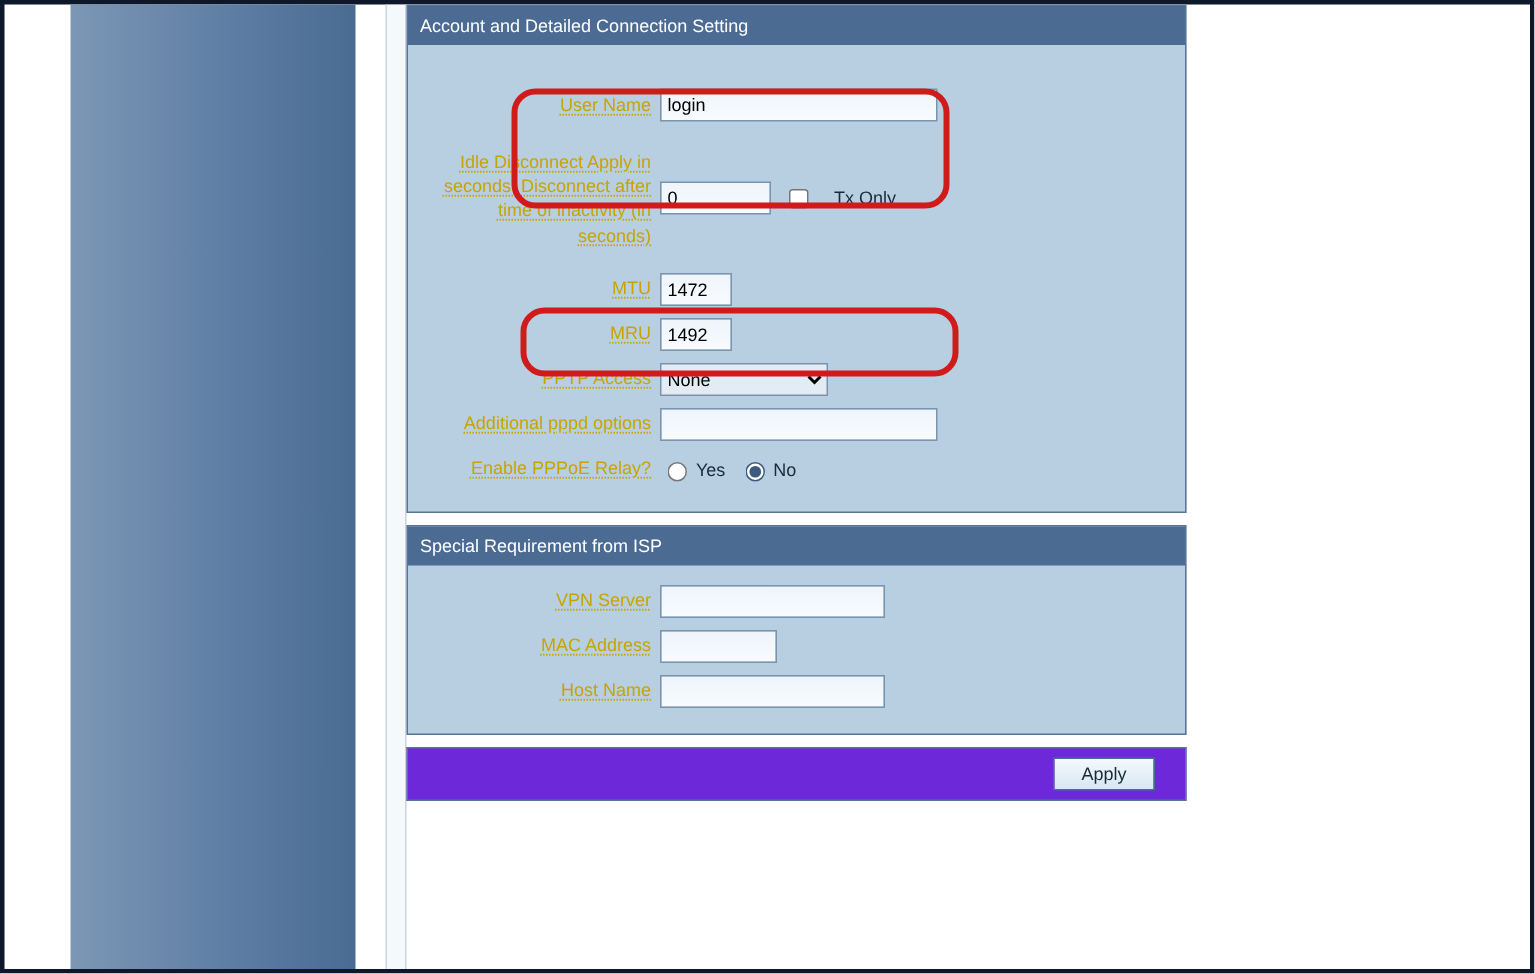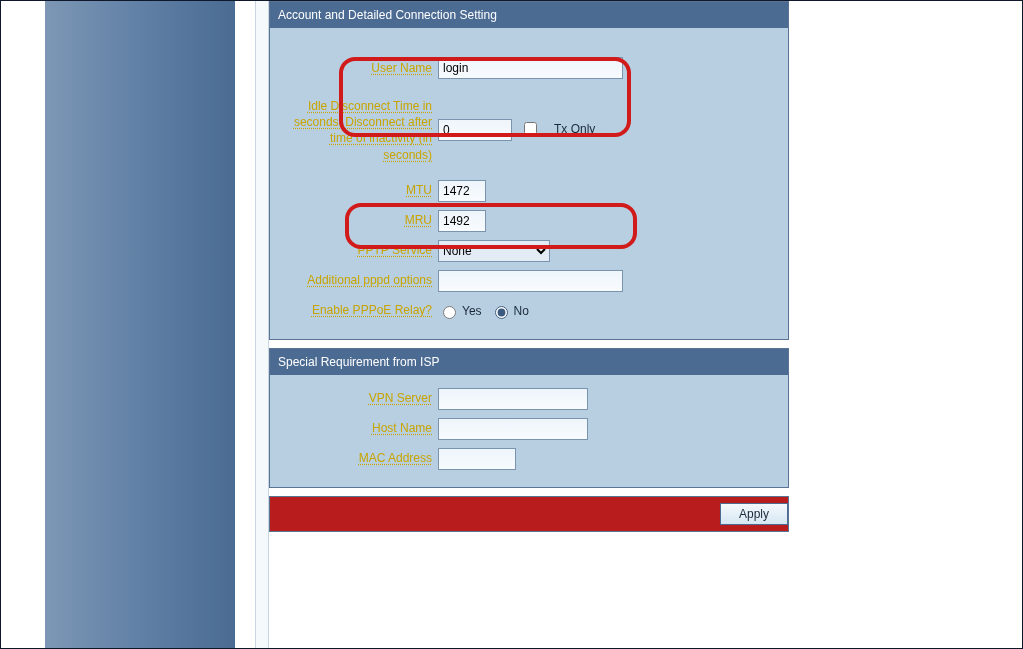--- a/index.html
+++ b/index.html
@@ -5,21 +5,21 @@
   * { box-sizing: border-box; }
   body {
     margin: 0;
     font-family: Arial, Helvetica, sans-serif;
     font-size: 12px;
     background: #fff;
   }
   .frame {
     width: 1023px;
     height: 649px;
-    border: 1px solid #0f172a;
+    border: 3px solid #0f172a;
     position: relative;
     overflow: hidden;
     background: #fff;
   }
   
   .sidebar-strip {
     position: absolute;
     left: 44px;
     top: 0;
     bottom: 0;
@@ -76,21 +76,21 @@
     text-decoration: underline dotted;
     text-underline-offset: 2px;
     line-height: 1.25;
   }
   .form-label.multi {
     line-height: 1.35;
   }
   .form-control {
     flex: 1;
     display: flex;
-    align-items: flex-start;
+    align-items: center;
     gap: 8px;
   }
   input[type="text"], input[type="password"] {
     border: 1px solid #7a94b0;
     background: linear-gradient(#eef5fb,#f8fbfe);
     padding: 3px 4px;
     font-size: 12px;
     height: 22px;
   }
   .in-wide   { width: 185px; }
@@ -114,23 +114,23 @@
     border: 4px solid #d11b1b;
     border-radius: 16px;
     pointer-events: none;
     z-index: 10;
   }
   #callout1 { left: 338px; top: 56px;  width: 292px; height: 80px; }
   #callout2 { left: 344px; top: 202px; width: 292px; height: 46px; }
 
   
   .apply-bar {
-    background: #b91c1c;
+    background: #6d28d9;
     border: 1px solid #5a7594;
-    padding: 6px 0;
+    padding: 6px 20px;
     text-align: right;
   }
   .apply-btn {
     background: linear-gradient(#f4f9fd,#d7e7f3);
     border: 1px solid #4a6b92;
     padding: 3px 18px;
     font-size: 12px;
     color: #1a2a3a;
     cursor: pointer;
   }
@@ -162,21 +162,21 @@
           <div class="form-label">User Name</div>
           <div class="form-control">
             <input type="text" class="in-wide" value="login" style="">
           </div>
         </div>
 
 
         <div style="height:6px"></div>
 
         <div class="form-row">
-          <div class="form-label multi">Idle Disconnect Time in seconds: Disconnect after time of inactivity (in seconds)</div>
+          <div class="form-label multi">Idle Disconnect Apply in seconds: Disconnect after time of inactivity (in seconds)</div>
           <div class="form-control">
             <input type="text" class="in-small" value="0" style="">
             <label style="display:flex;align-items:center;gap:14px">
               <input type="checkbox" class="checkbox" style="">
               <span class="chk-label">Tx Only</span>
             </label>
           </div>
         </div>
 
         <div style="height:4px"></div>
@@ -191,21 +191,21 @@
         <div class="form-row">
           <div class="form-label">MRU</div>
           <div class="form-control">
             <input type="text" class="in-tiny" value="1492" style="">
           </div>
         </div>
 
 
 
         <div class="form-row">
-          <div class="form-label">PPTP Service</div>
+          <div class="form-label">PPTP Access</div>
           <div class="form-control">
             <select class="combo">
               <option>None</option>
             </select>
           </div>
         </div>
 
         <div class="form-row">
           <div class="form-label">Additional pppd options</div>
           <div class="form-control">
@@ -233,29 +233,29 @@
     <div class="panel">
       <div class="panel-header">Special Requirement from ISP</div>
       <div class="panel-body">
         <div class="form-row">
           <div class="form-label">VPN Server</div>
           <div class="form-control">
             <input type="text" class="in-med" value="" style="">
           </div>
         </div>
         <div class="form-row">
+          <div class="form-label">MAC Address</div>
+          <div class="form-control">
+            <input type="text" class="in-mac" value="" style="">
+          </div>
+        </div>
+        <div class="form-row">
           <div class="form-label">Host Name</div>
           <div class="form-control">
             <input type="text" class="in-med" value="" style="">
-          </div>
-        </div>
-        <div class="form-row">
-          <div class="form-label">MAC Address</div>
-          <div class="form-control">
-            <input type="text" class="in-mac" value="" style="">
           </div>
         </div>
       </div>
     </div>
 
     <div class="apply-bar">
       <button class="apply-btn">Apply</button>
     </div>
 
   </div>

